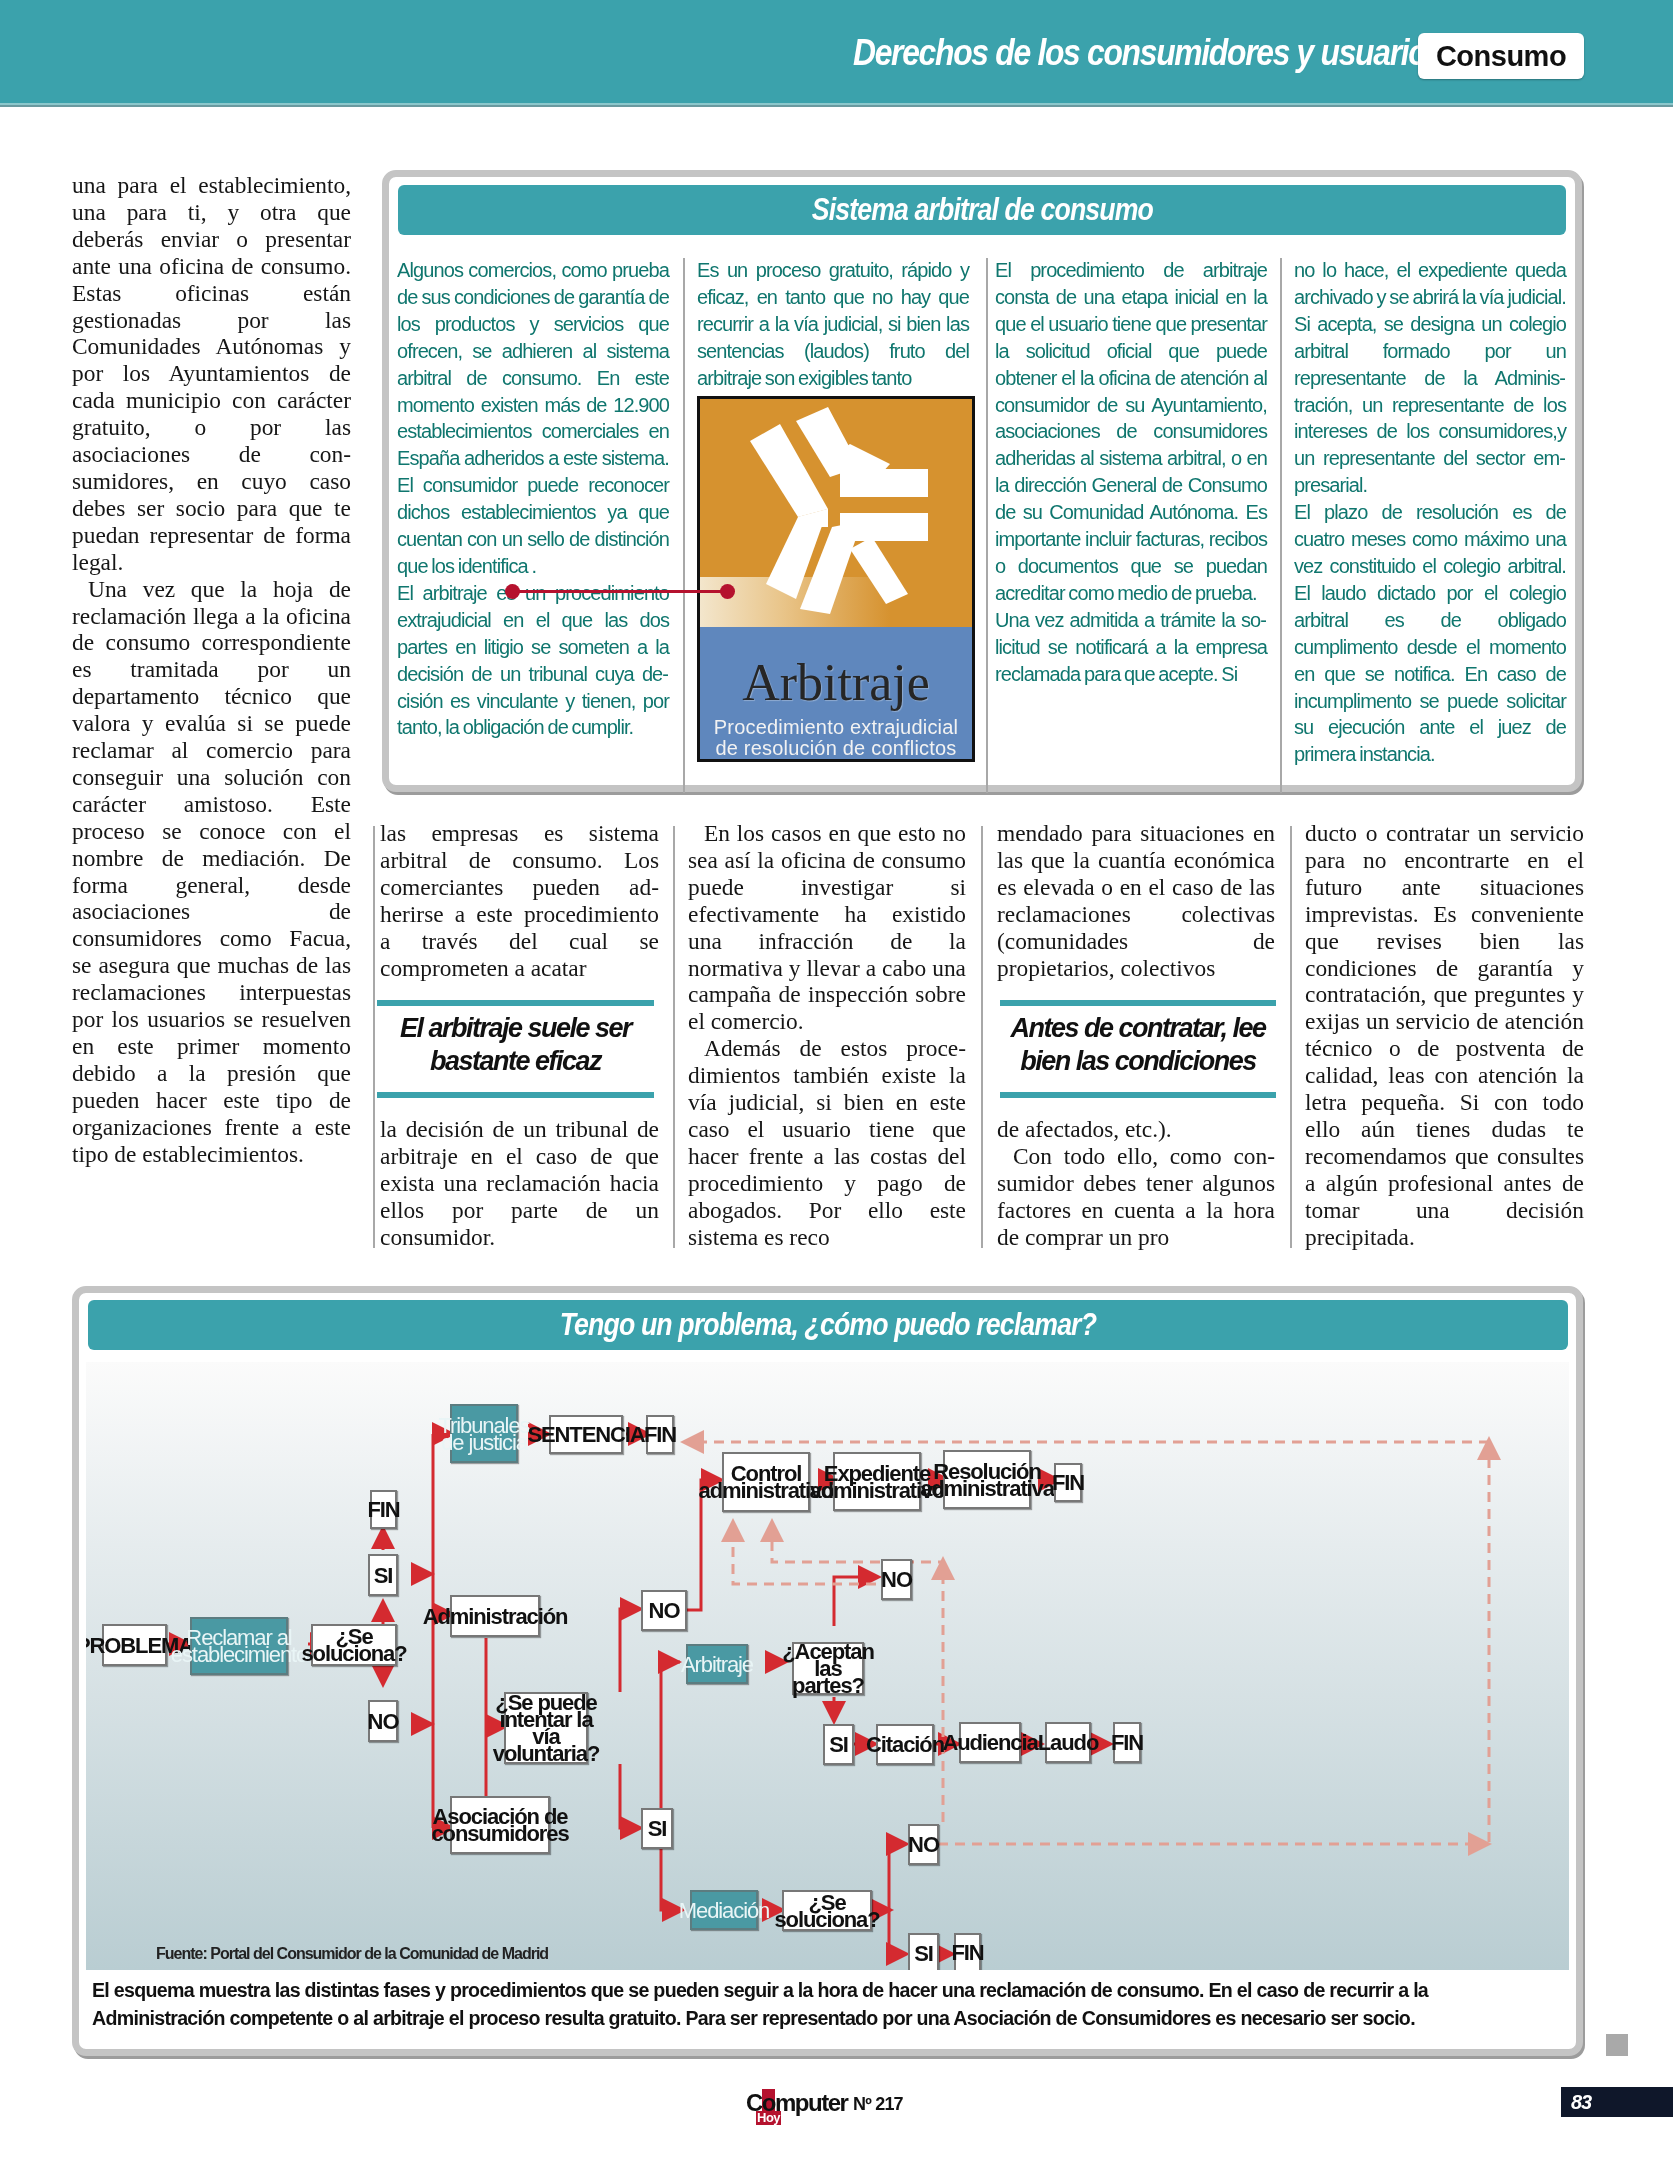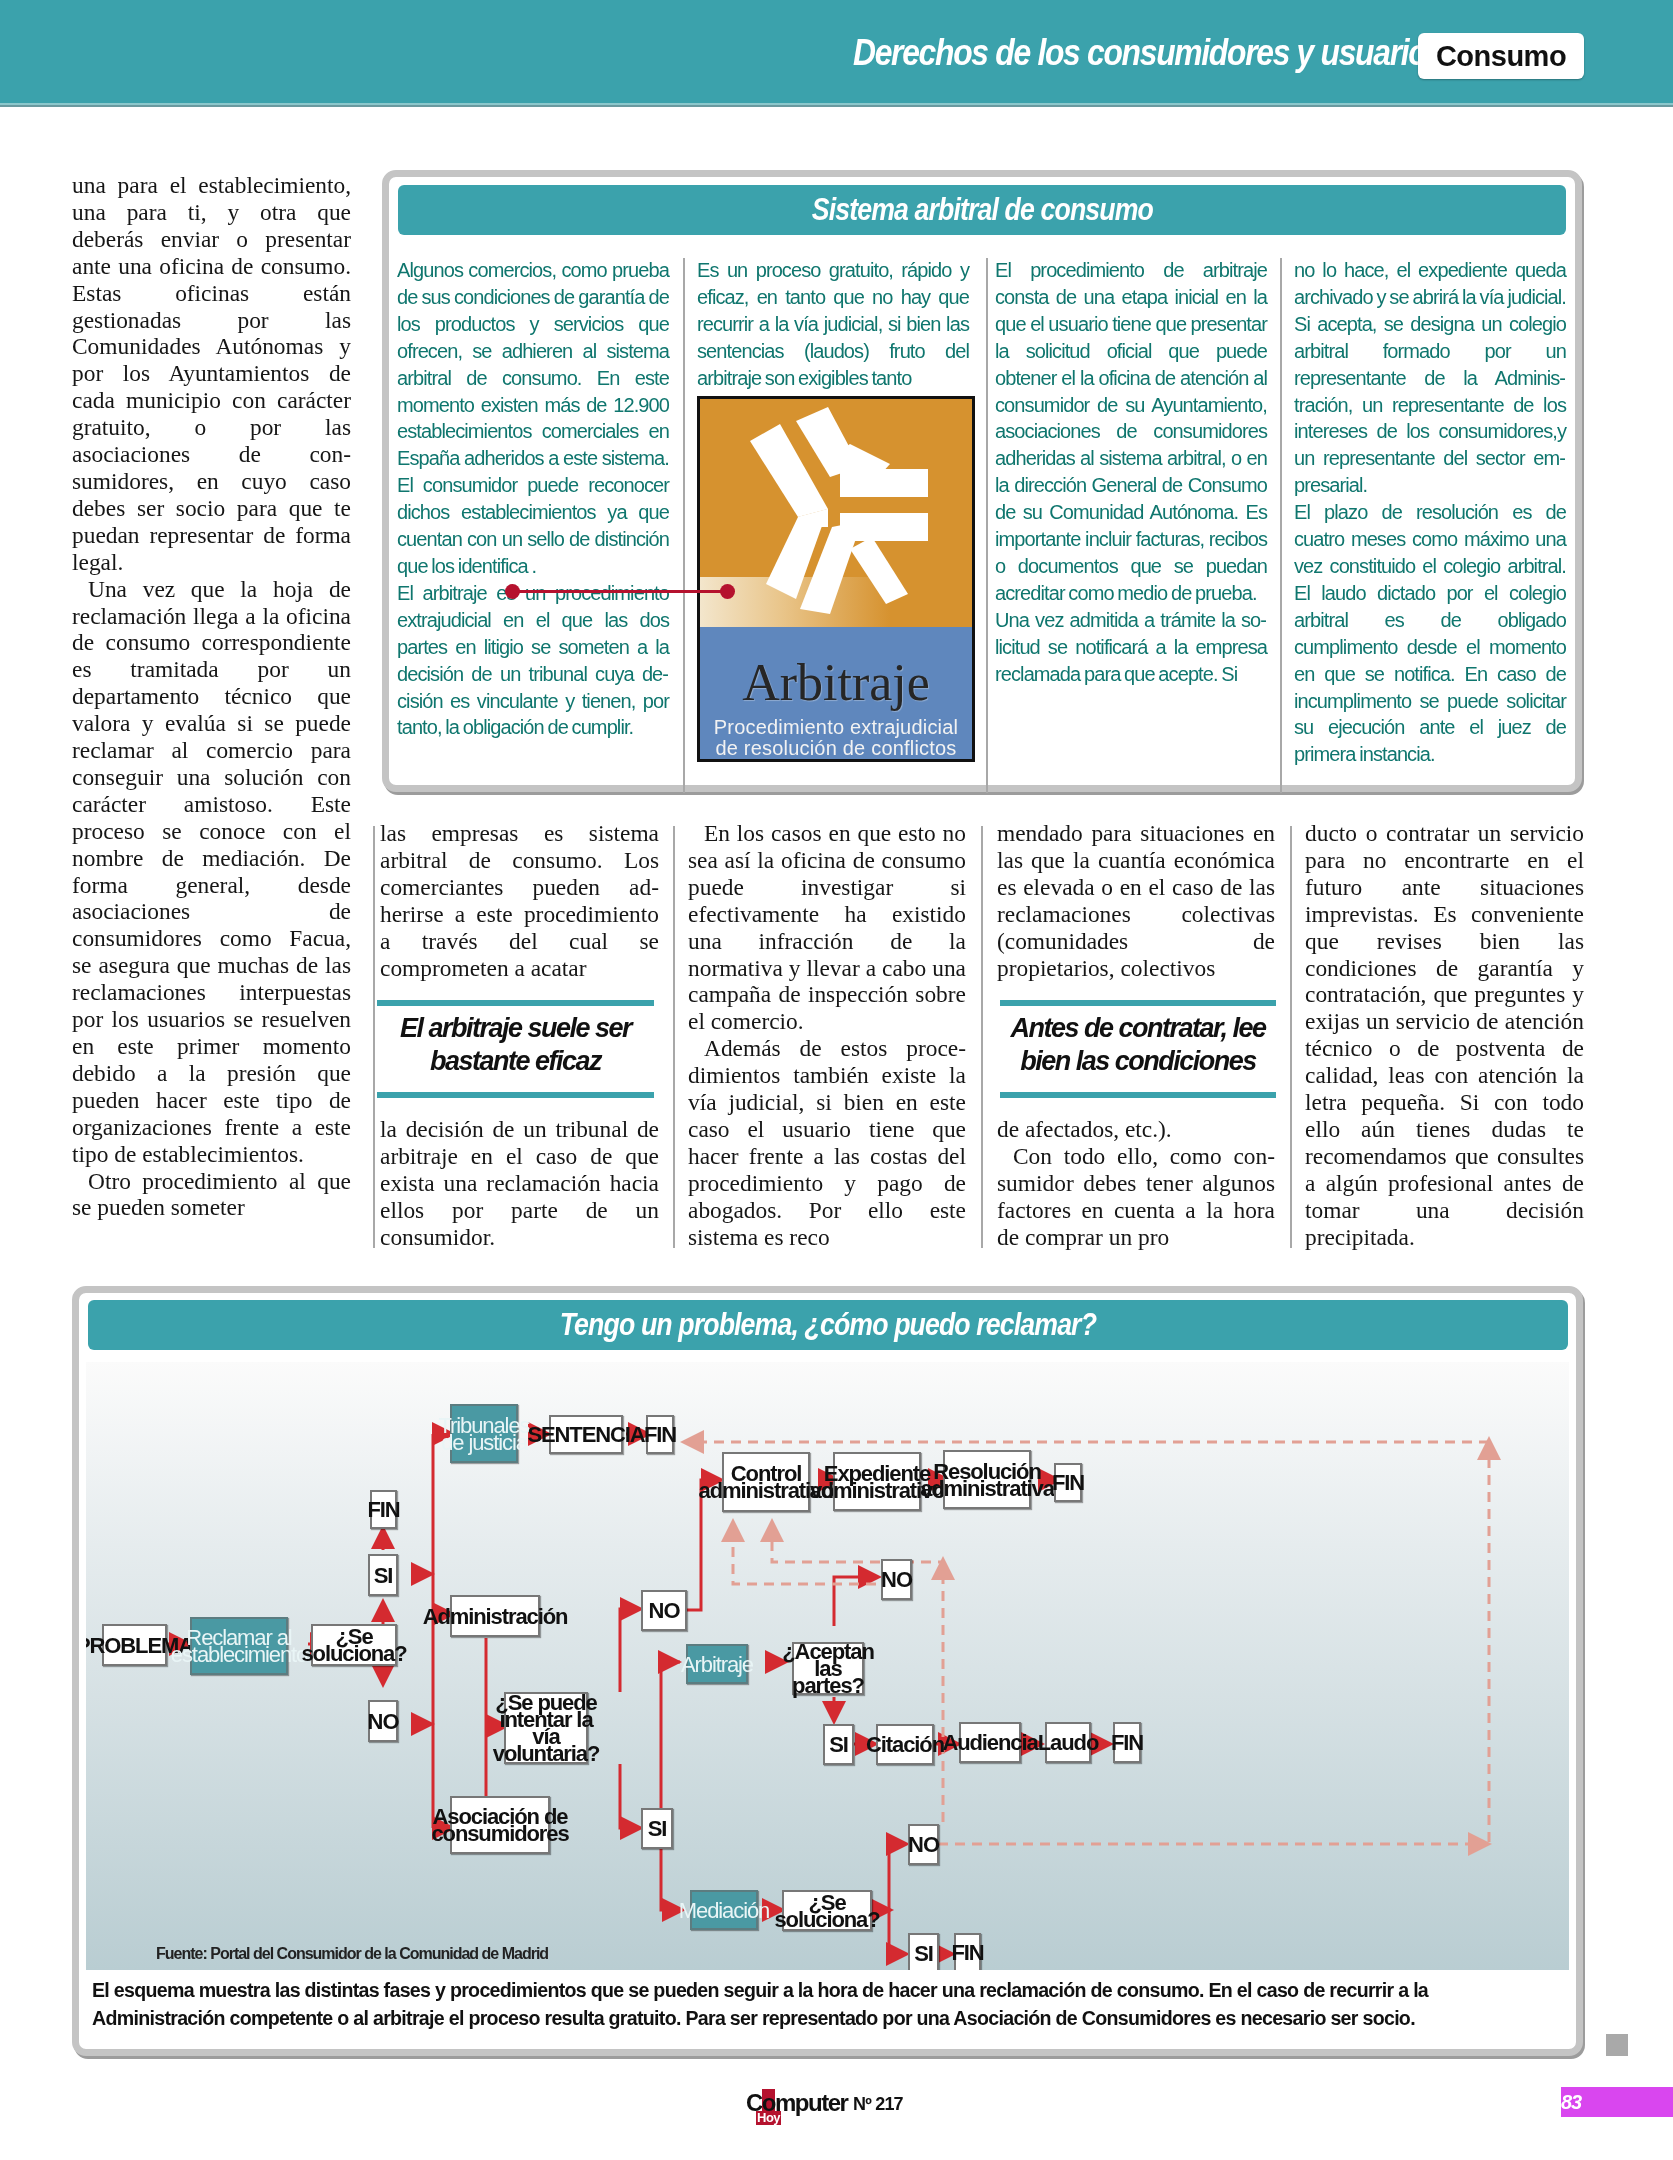--- a/index.html
+++ b/index.html
@@ -48,34 +48,33 @@
   .node.teal { background: #4a99a3; color: #e9f5f6; font-weight: normal; border-color: #5c7c80; }
   .source { position: absolute; left: 70px; top: 583px; font-family: "Liberation Sans", sans-serif; font-weight: bold; font-size: 16px; letter-spacing: -1px; color: #222; }
   .caption { position: absolute; left: 92px; top: 1976px; width: 1470px; font-family: "Liberation Sans", sans-serif; font-weight: bold; font-size: 19.6px; line-height: 28px; letter-spacing: -0.7px; color: #111; }
 
   
   .side-square { position: absolute; left: 1606px; top: 2034px; width: 22px; height: 22px; background: #a9a9a9; }
   .footer-brand { position: absolute; left: 746px; top: 2089px; font-family: "Liberation Sans", sans-serif; font-weight: bold; font-size: 24px; letter-spacing: -1.5px; color: #111; }
   .footer-brand .hoy { position: absolute; left: 10px; top: 22px; background: #b5122e; color: #fff; font-size: 13px; line-height: 14px; padding: 0 1px; letter-spacing: -0.5px; }
   .footer-brand .o-red { background: #b5122e; color: #111; }
   .footer-issue { position: absolute; left: 853px; top: 2094px; font-family: "Liberation Sans", sans-serif; font-weight: bold; font-size: 18px; letter-spacing: -0.8px; color: #111; }
-  .page-number { position: absolute; left: 1561px; top: 2087px; width: 112px; height: 30px; background: #d946ef; color: #fff; font-family: "Liberation Sans", sans-serif; font-weight: bold; font-style: italic; font-size: 20px; line-height: 30px; letter-spacing: -1px; }
+  .page-number { position: absolute; left: 1561px; top: 2087px; width: 112px; height: 30px; background: #0f172a; color: #fff; font-family: "Liberation Sans", sans-serif; font-weight: bold; font-style: italic; font-size: 20px; line-height: 30px; padding-left: 10px; letter-spacing: -1px; }
 </style>
 </head>
 <body>
 
 <div class="topbar"></div>
 <div class="topbar-line"></div>
 <div class="section-title">Derechos de los consumidores y usuarios</div>
 <div class="category-tag">Consumo</div>
 
 <div class="col" style="left:72px; top:172px; width:279px;">
   <p>una para el establecimien­to, una para ti, y otra que deberás enviar o presen­tar ante una oficina de consumo. Estas oficinas están gestionadas por las Comunidades Autónomas y por los Ayuntamientos de cada municipio con carácter gratuito, o por las asociaciones de con­sumidores, en cuyo caso debes ser socio para que te puedan representar de forma legal.</p>
   <p class="ind">Una vez que la hoja de reclamación llega a la ofi­cina de consumo corres­pondiente es tramitada por un departamento téc­nico que valora y evalúa si se puede reclamar al comercio para conseguir una solución con carácter amistoso. Este proceso se conoce con el nombre de mediación. De forma ge­neral, desde asociaciones de consumidores como Facua, se asegura que mu­chas de las reclamaciones interpuestas por los usua­rios se resuelven en este primer momento debido a la presión que pueden hacer este tipo de organi­zaciones frente a este tipo de establecimientos.</p>
-  <p class="ind">Otro procedimiento al que se pueden someter</p>
 </div>
 <div class="vrule" style="left:373px; top:826px; height:422px;"></div>
 
 <div class="frame" style="left:382px; top:170px; width:1200px; height:622px;"></div>
 <div class="frame-title" style="left:398px; top:185px; width:1168px; height:50px; font-size:31px; line-height:50px;">
   <span>Sistema arbitral de consumo</span>
 </div>
 
 <div class="sans-col" style="left:397px; top:257px; width:272px;">
   <p>Algunos comercios, como prueba de sus condiciones de garantía de los productos y ser­vicios que ofrecen, se adhieren al sistema arbitral de consumo. En este momento existen más de 12.900 establecimientos co­merciales en España adheridos a este sistema. El consumidor puede reconocer dichos esta­blecimientos ya que cuentan con un sello  de distinción que los identifica .</p>

